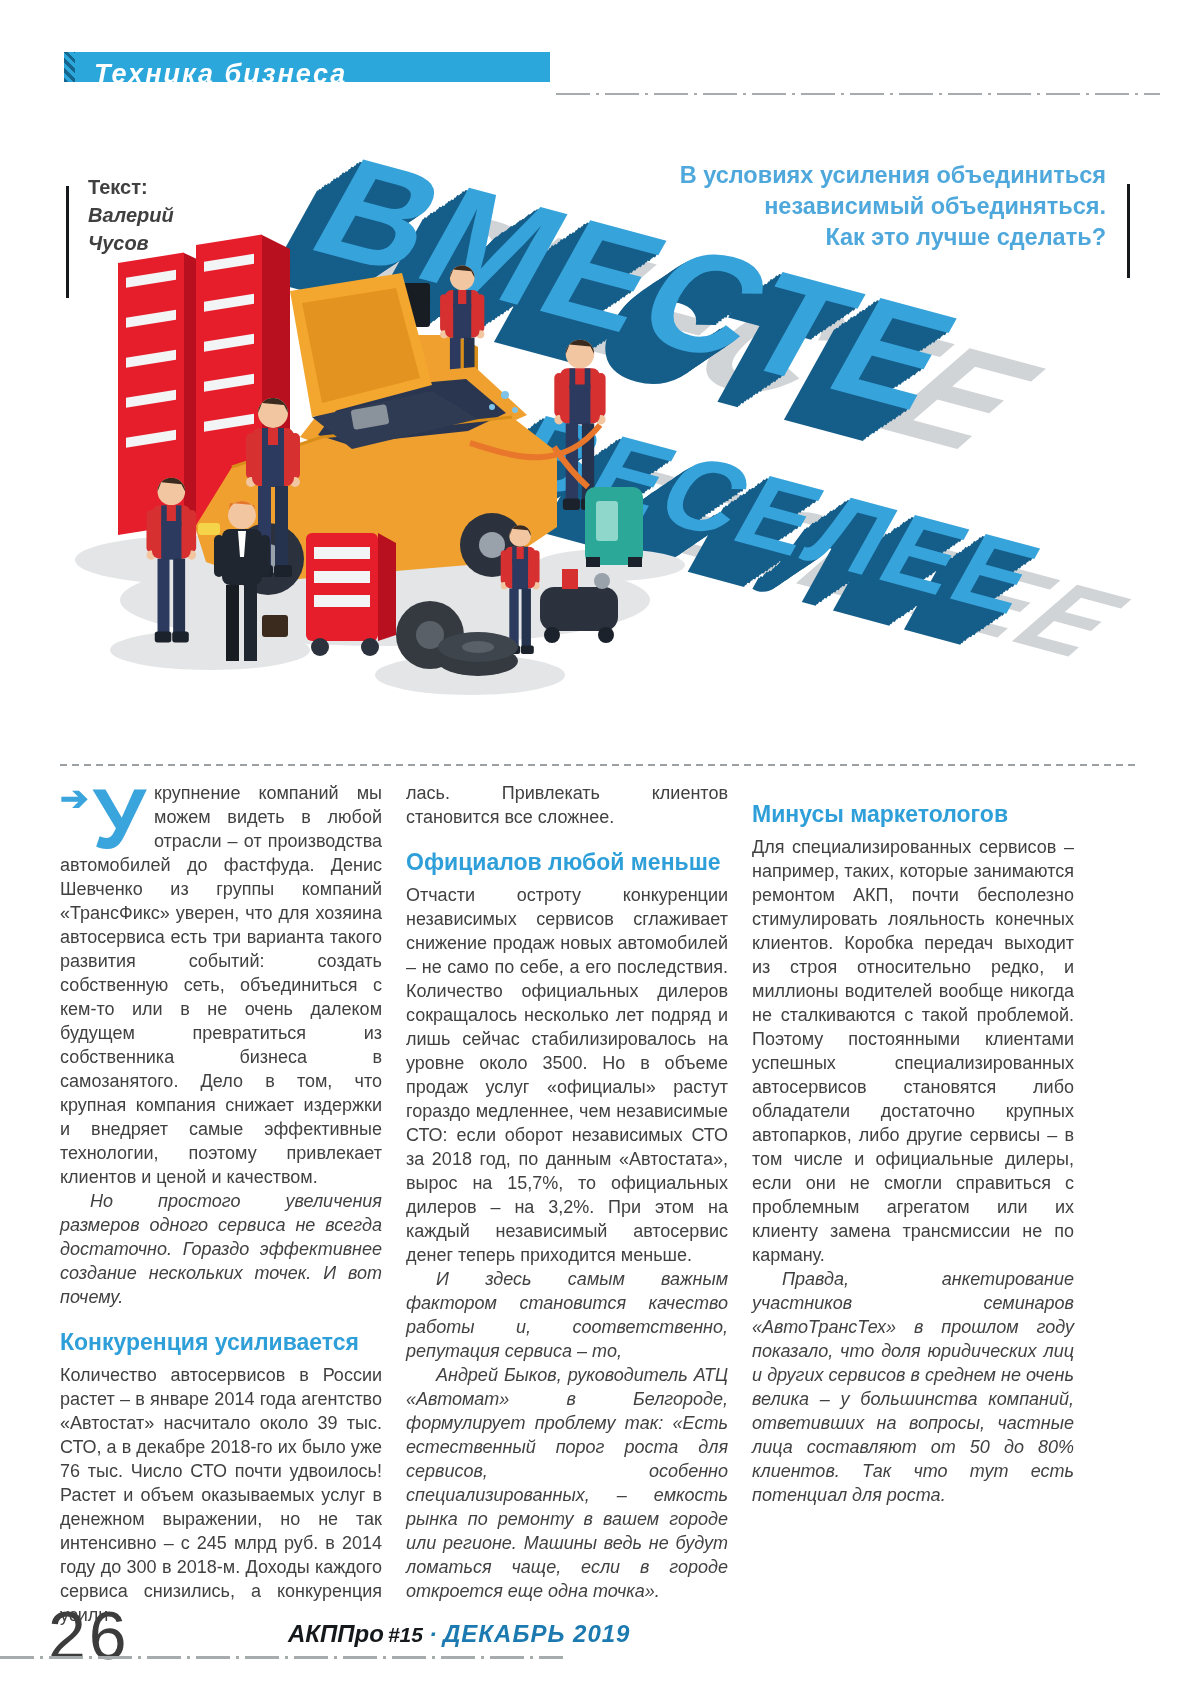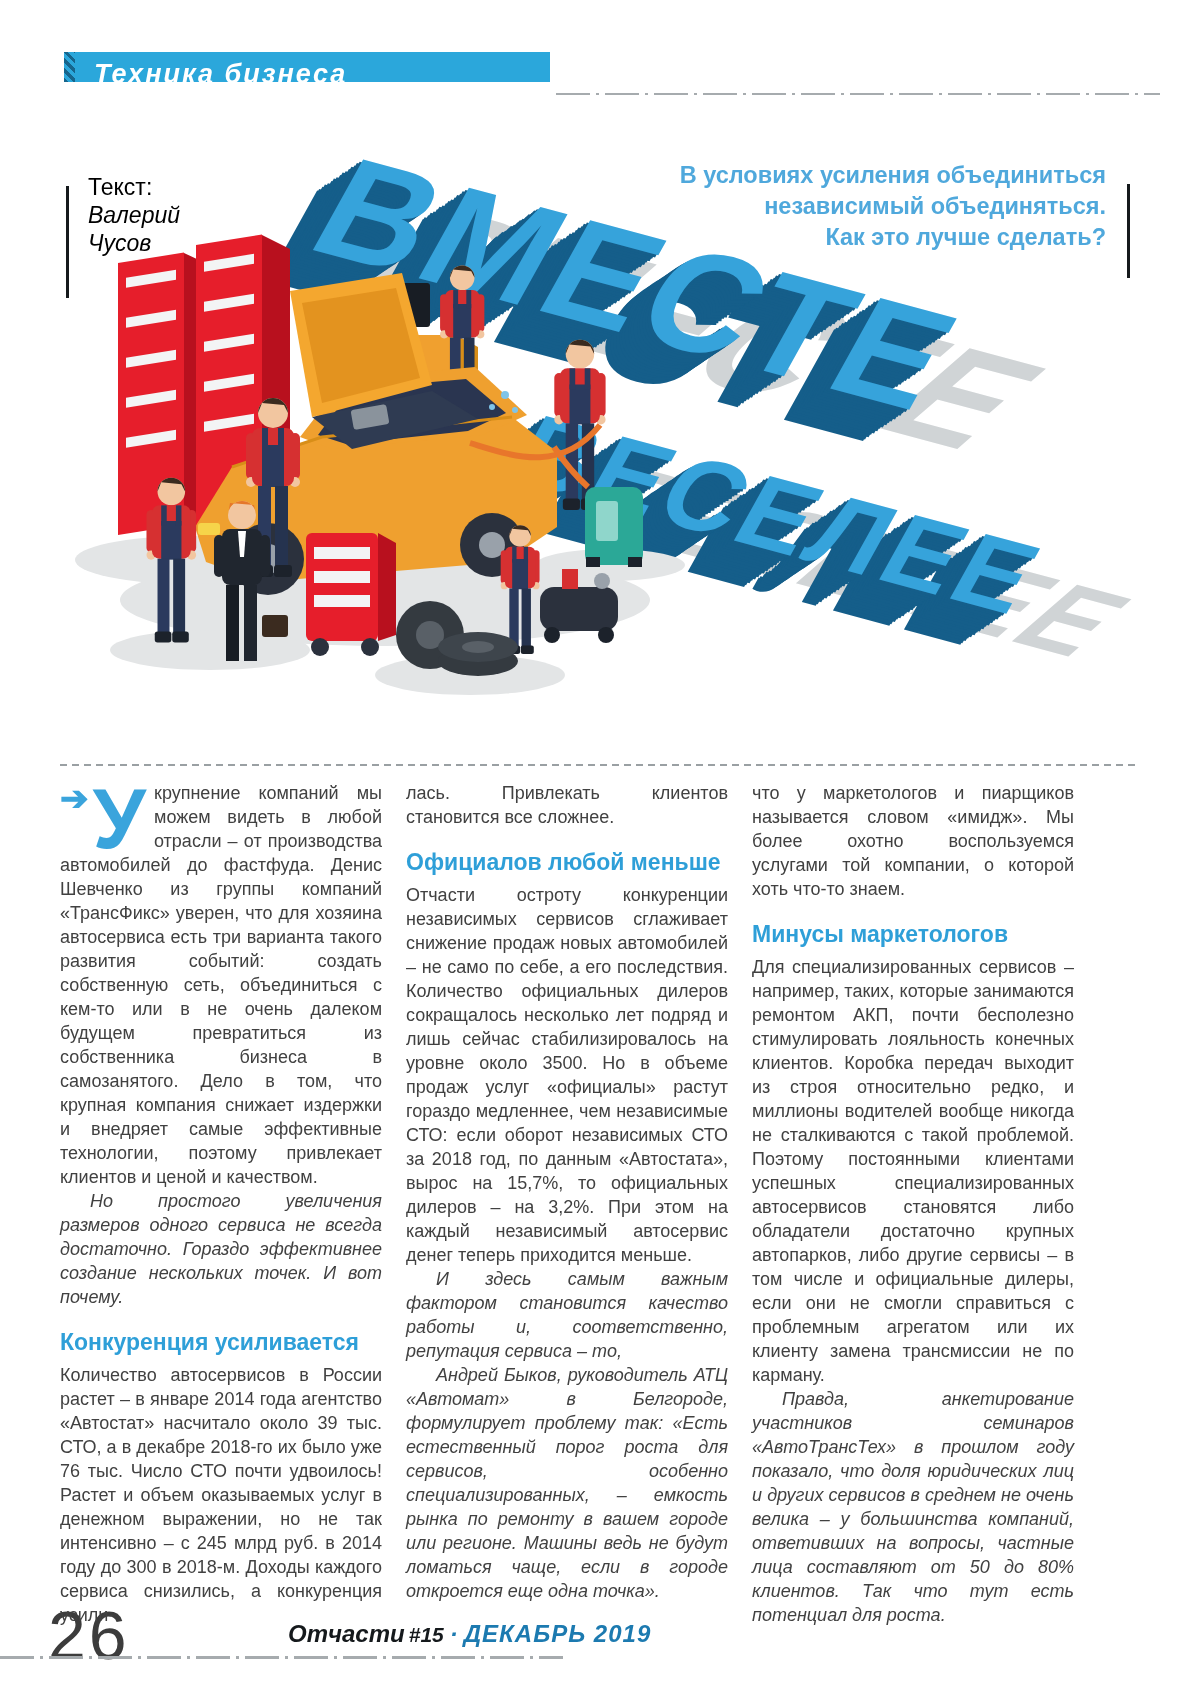--- a/index.html
+++ b/index.html
@@ -10,21 +10,21 @@
   .header-bar{position:absolute;left:64px;top:52px;width:486px;height:30px;background:#2BA7DB;}
   .header-hatch{position:absolute;left:0;top:0;bottom:0;width:11px;
     background:repeating-linear-gradient(45deg,#16658c 0 3px,#2BA7DB 3px 7px);}
   .header-label{position:absolute;left:30px;top:0;line-height:45px;color:#ffffff;
     font-size:27px;font-weight:bold;font-style:italic;letter-spacing:2px;white-space:nowrap;}
   .top-dashdot{position:absolute;left:556px;top:93px;width:604px;height:2px;
     background:repeating-linear-gradient(90deg,#a6abae 0 34px,transparent 34px 40px,#a6abae 40px 43px,transparent 43px 49px);}
 
   
   .byline-rule{position:absolute;left:66px;top:186px;width:3px;height:112px;background:#15191c;}
-  .byline{position:absolute;left:88px;top:173px;font-size:23px;line-height:28px;color:#000000;}
+  .byline{position:absolute;left:88px;top:173px;font-size:20px;line-height:28px;color:#404040;font-weight:bold;}
   .byline .name{font-style:italic;display:block;width:100px;}
 
   
   .quote{position:absolute;top:160px;left:620px;width:486px;text-align:right;z-index:6;
     font-size:23.5px;line-height:31px;font-weight:bold;color:#4FA8DC;}
   .quote-rule{position:absolute;left:1127px;top:184px;width:3px;height:94px;background:#15191c;z-index:6;}
 
   
   .hero-word{position:absolute;font-weight:bold;line-height:0.92;white-space:nowrap;
     transform-origin:left top;letter-spacing:4px;}
@@ -244,26 +244,25 @@
       <p>Количество автосервисов в России растет – в январе 2014 года агентство «Автостат» насчитало около 39 тыс. СТО, а в декабре 2018-го их было уже 76 тыс. Число СТО почти удвоилось! Растет и объем оказываемых услуг в денежном выражении, но не так интенсивно – с 245 млрд руб. в 2014 году до 300 в 2018-м. Доходы каждого сервиса снизились, а конкуренция усили-</p>
     </div>
     <div class="col">
       <p>лась. Привлекать клиентов становится все сложнее.</p>
       <div class="subhead">Официалов любой меньше</div>
       <p>Отчасти остроту конкуренции независимых сервисов сглаживает снижение продаж новых автомобилей – не само по себе, а его последствия. Количество официальных дилеров сокращалось несколько лет подряд и лишь сейчас стабилизировалось на уровне около 3500. Но в объеме продаж услуг «официалы» растут гораздо медленнее, чем независимые СТО: если оборот независимых СТО за 2018 год, по данным «Автостата», вырос на 15,7%, то официальных дилеров – на 3,2%. При этом на каждый независимый автосервис денег теперь приходится меньше.</p>
       <p class="indent">И здесь самым важным фактором становится качество работы и, соответственно, репутация сервиса – то,</p>
       <p class="indent">Андрей Быков, руководитель АТЦ «Автомат» в Белгороде, формулирует проблему так: «Есть естественный порог роста для сервисов, особенно специализированных, – емкость рынка по ремонту в вашем городе или регионе. Машины ведь не будут ломаться чаще, если в городе откроется еще одна точка».</p>
     </div>
     <div class="col">
-      <p>что у маркетологов и пиарщиков называется словом «имидж». Мы более охотно воспользуемся услугами той компании, о которой хоть что-то знаем.</p>
       <div class="subhead">Минусы маркетологов</div>
       <p>Для специализированных сервисов – например, таких, которые занимаются ремонтом АКП, почти бесполезно стимулировать лояльность конечных клиентов. Коробка передач выходит из строя относительно редко, и миллионы водителей вообще никогда не сталкиваются с такой проблемой. Поэтому постоянными клиентами успешных специализированных автосервисов становятся либо обладатели достаточно крупных автопарков, либо другие сервисы – в том числе и официальные дилеры, если они не смогли справиться с проблемным агрегатом или их клиенту замена трансмиссии не по карману.</p>
       <p class="indent">Правда, анкетирование участников семинаров «АвтоТрансТех» в прошлом году показало, что доля юридических лиц и других сервисов в среднем не очень велика – у большинства компаний, ответивших на вопросы, частные лица составляют от 50 до 80% клиентов. Так что тут есть потенциал для роста.</p>
     </div>
   </div>
 
   <div class="page-num">26</div>
   <div class="footer-brand">
-    <span>Отчасти</span><span class="issue">#15</span><span class="sep">·</span><span class="date">ДЕКАБРЬ 2019</span>
+    <span>АКППро</span><span class="issue">#15</span><span class="sep">·</span><span class="date">ДЕКАБРЬ 2019</span>
   </div>
   <div class="footer-dashdot"></div>
 
 </div>
 
 </body></html>

